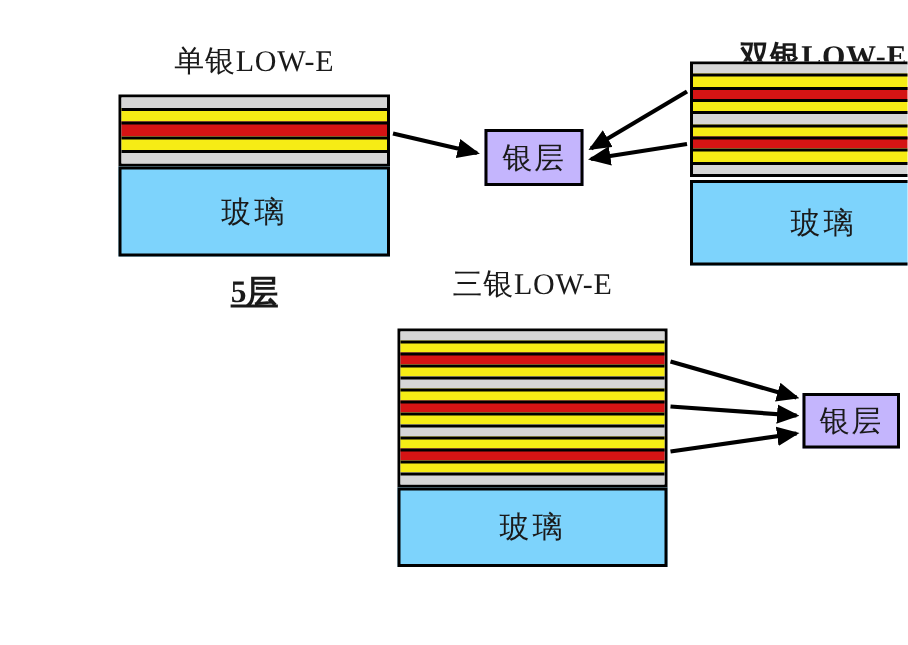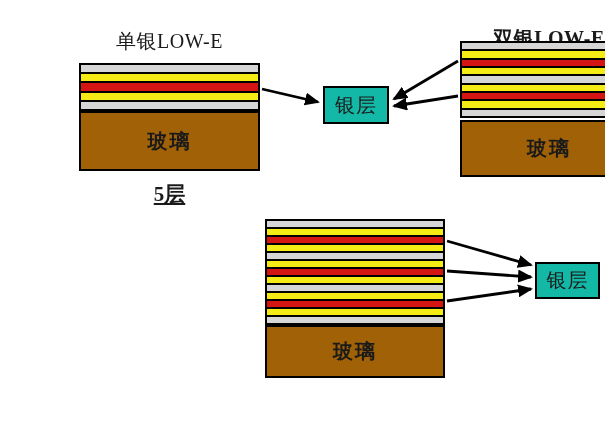--- a/index.html
+++ b/index.html
@@ -25,38 +25,38 @@
     display:flex;
     flex-direction:column;
     box-sizing:border-box;
     background:#fff;
   }
   .layer{flex:1;}
   .layer + .layer{border-top:2px solid #000;}
   .glass{
     border:2px solid #000;
     box-sizing:border-box;
-    background:#a16207;
+    background:#7dd3fc;
     display:flex;
     align-items:center;
     justify-content:center;
     font-size:20px;
-    font-weight:bold;
+    font-weight:normal;
     letter-spacing:2px;
   }
   .count{
     font-size:21px;
     font-weight:bold;
     text-align:center;
     line-height:24px;
   }
   .silver-box{
     border:2px solid #000;
     box-sizing:border-box;
-    background:#14b8a6;
+    background:#c4b5fd;
     display:flex;
     align-items:center;
     justify-content:center;
     font-size:20px;
     letter-spacing:1px;
   }
   svg.arrows{position:absolute;left:0;top:0;pointer-events:none;}
 </style>
 </head>
 <body>
@@ -95,20 +95,21 @@
       <div class="layer" style="background: rgb(213, 20, 20);"></div>
       <div class="layer" style="background: rgb(246, 236, 21);"></div>
       <div class="layer" style="background: rgb(214, 214, 214);"></div>
       <div class="layer" style="background: rgb(246, 236, 21);"></div>
       <div class="layer" style="background: rgb(213, 20, 20);"></div>
       <div class="layer" style="background: rgb(246, 236, 21);"></div>
       <div class="layer" style="background: rgb(214, 214, 214);"></div>
     </div>
   <div class="abs glass" style="left:420px;top:120px;width:178px;height:57px;">玻璃</div>
 
+  <div class="abs title" style="left:225px;top:178px;width:180px;">三银LOW-E</div>
   <div class="abs stack" style="left:225px;top:219px;width:180px;height:106px;">
       <div class="layer" style="background: rgb(214, 214, 214);"></div>
       <div class="layer" style="background: rgb(246, 236, 21);"></div>
       <div class="layer" style="background: rgb(213, 20, 20);"></div>
       <div class="layer" style="background: rgb(246, 236, 21);"></div>
       <div class="layer" style="background: rgb(214, 214, 214);"></div>
       <div class="layer" style="background: rgb(246, 236, 21);"></div>
       <div class="layer" style="background: rgb(213, 20, 20);"></div>
       <div class="layer" style="background: rgb(246, 236, 21);"></div>
       <div class="layer" style="background: rgb(214, 214, 214);"></div>

